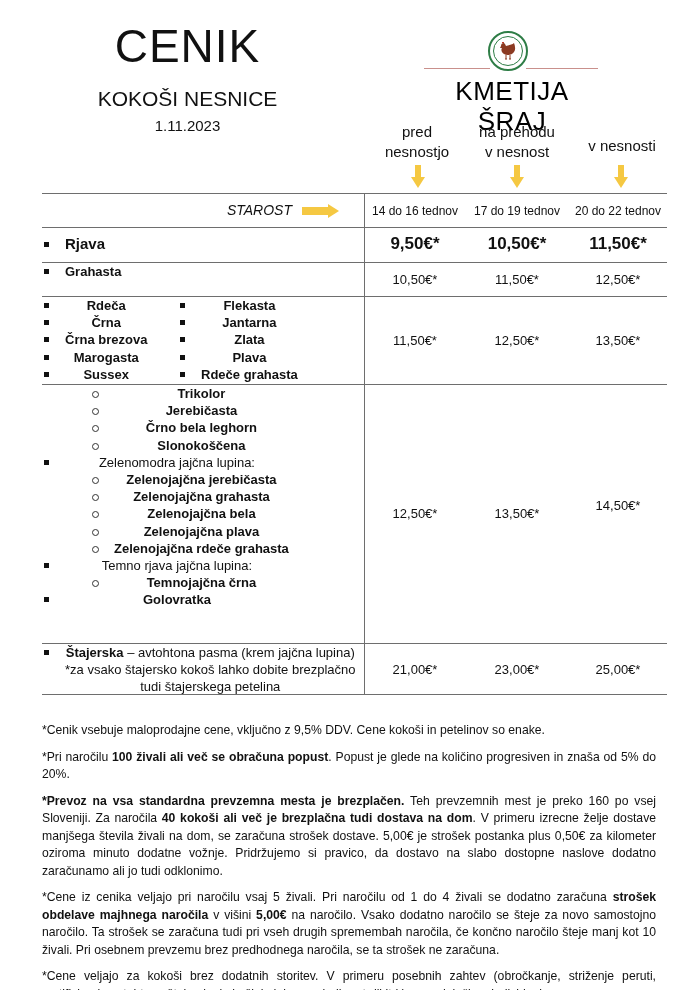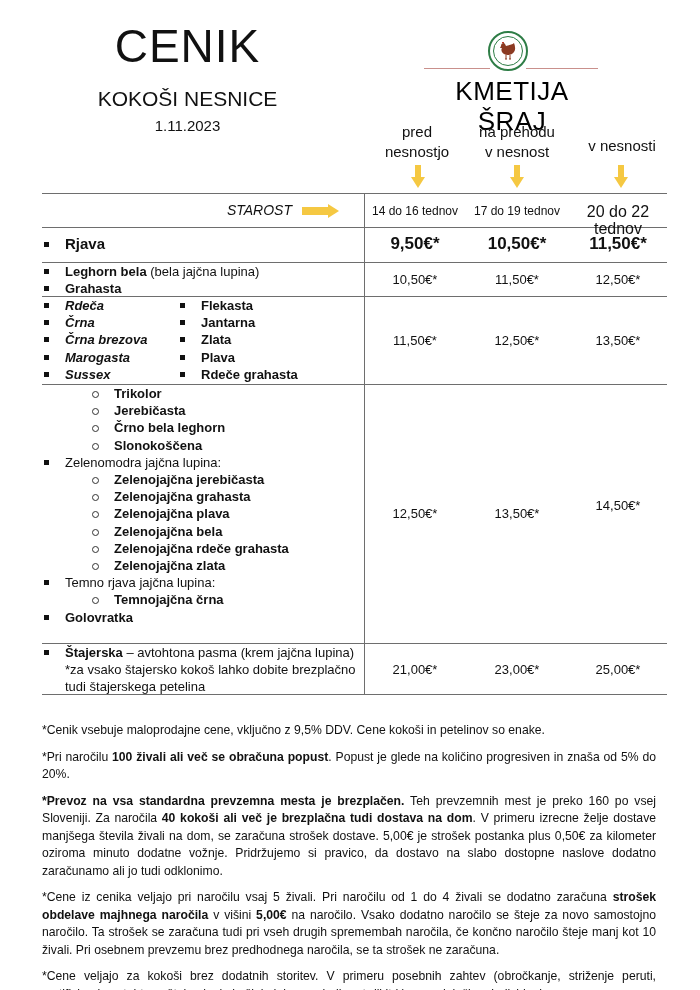--- a/index.html
+++ b/index.html
@@ -23,21 +23,21 @@
   .down-arrow .head{position:absolute;left:0;top:12px;width:0;height:0;border-left:7px solid transparent;border-right:7px solid transparent;border-top:11px solid #f5c842;}
 
   .table{left:42px;top:193px;width:625px;height:502px;}
   .hline{position:absolute;left:0;width:625px;height:1px;background:#6e6e6e;}
   .vline{position:absolute;left:322px;width:1px;background:#6e6e6e;}
   .cell{position:absolute;font-size:13px;line-height:17px;text-align:center;}
   .right-arrow{position:absolute;width:38px;height:14px;}
   .right-arrow .shaft{position:absolute;left:0;top:3px;width:28px;height:8px;background:#f5c842;}
   .right-arrow .head{position:absolute;left:26px;top:0;border-top:7px solid transparent;border-bottom:7px solid transparent;border-left:11px solid #f5c842;}
 
-  .list{position:absolute;font-size:13px;line-height:17.2px;}
+  .list{position:absolute;font-size:13px;line-height:17.2px;text-align:center;}
   .li{position:relative;padding-left:23px;white-space:nowrap;}
   .li .sq{position:absolute;left:2px;top:6px;width:5px;height:5px;background:#111;}
   .li2{position:relative;padding-left:72px;white-space:nowrap;}
   .li2 .circ{position:absolute;left:50px;top:6px;width:5px;height:5px;border:1px solid #333;border-radius:50%;}
   b{font-weight:bold;}
   .price-big{font-size:17px;font-weight:bold;}
 
   .notes{left:42px;top:722px;width:626px;font-size:12.2px;line-height:17.5px;}
   .note{margin:0 12px 9px 0;text-align:justify;}
 </style>
@@ -101,38 +101,37 @@
 
   <div class="cell" style="left:0;top:9px;width:322px;height:18px;font-style:italic;">
     <span style="position:absolute;right:72px;top:0;font-size:14px;">STAROST</span>
     <div class="right-arrow" style="right:24px;top:2px;">
         <div class="shaft"></div>
         <div class="head"></div>
       </div>
   </div>
   <div class="cell" style="left:323px;top:10px;width:100px;font-size:12px;">14 do 16 tednov</div>
   <div class="cell" style="left:423px;top:10px;width:104px;font-size:12px;">17 do 19 tednov</div>
-  <div class="cell" style="left:527px;top:10px;width:98px;font-size:16px;">20 do 22 tednov</div>
+  <div class="cell" style="left:527px;top:10px;width:98px;font-size:12px;">20 do 22 tednov</div>
 
   <div class="list" style="left:0;top:42px;font-size:15px;">
     <div class="li"><span class="sq" style="top:7px;"></span><b>Rjava</b></div>
   </div>
   <div class="cell price-big" style="left:323px;top:42px;width:100px;">9,50€*</div>
   <div class="cell price-big" style="left:423px;top:42px;width:104px;">10,50€*</div>
   <div class="cell price-big" style="left:527px;top:42px;width:98px;">11,50€*</div>
 
   <div class="list" style="left:0;top:70px;">
-    <div class="li"><span class="sq"></span><b>Leghorn bela</b><span> (bela jajčna lupina)</span></div>
     <div class="li"><span class="sq"></span><b>Grahasta</b></div>
   </div>
   <div class="cell" style="left:323px;top:78px;width:100px;">10,50€*</div>
   <div class="cell" style="left:423px;top:78px;width:104px;">11,50€*</div>
   <div class="cell" style="left:527px;top:78px;width:98px;">12,50€*</div>
 
-  <div class="list" style="left:0;top:104px;font-style:italic;">
+  <div class="list" style="left:0;top:104px;">
     <div class="li"><span class="sq"></span><b>Rdeča</b></div>
     <div class="li"><span class="sq"></span><b>Črna</b></div>
     <div class="li"><span class="sq"></span><b>Črna brezova</b></div>
     <div class="li"><span class="sq"></span><b>Marogasta</b></div>
     <div class="li"><span class="sq"></span><b>Sussex</b></div>
   </div>
   <div class="list" style="left:136px;top:104px;">
     <div class="li"><span class="sq"></span><b>Flekasta</b></div>
     <div class="li"><span class="sq"></span><b>Jantarna</b></div>
     <div class="li"><span class="sq"></span><b>Zlata</b></div>
@@ -144,24 +143,23 @@
   <div class="cell" style="left:527px;top:139px;width:98px;">13,50€*</div>
 
   <div class="list" style="left:0;top:192px;">
     <div class="li2"><span class="circ"></span><b>Trikolor</b></div>
     <div class="li2"><span class="circ"></span><b>Jerebičasta</b></div>
     <div class="li2"><span class="circ"></span><b>Črno bela leghorn</b></div>
     <div class="li2"><span class="circ"></span><b>Slonokoščena</b></div>
     <div class="li"><span class="sq"></span><span>Zelenomodra jajčna lupina:</span></div>
     <div class="li2"><span class="circ"></span><b>Zelenojajčna jerebičasta</b></div>
     <div class="li2"><span class="circ"></span><b>Zelenojajčna grahasta</b></div>
+    <div class="li2"><span class="circ"></span><b>Zelenojajčna bela</b></div>
     <div class="li2"><span class="circ"></span><b>Zelenojajčna plava</b></div>
-    <div class="li2"><span class="circ"></span><b>Zelenojajčna bela</b></div>
     <div class="li2"><span class="circ"></span><b>Zelenojajčna rdeče grahasta</b></div>
-    <div class="li2"><span class="circ"></span><b>Zelenojajčna zlata</b></div>
     <div class="li"><span class="sq"></span><span>Temno rjava jajčna lupina:</span></div>
     <div class="li2"><span class="circ"></span><b>Temnojajčna črna</b></div>
     <div class="li"><span class="sq"></span><b>Golovratka</b></div>
   </div>
   <div class="cell" style="left:323px;top:312px;width:100px;">12,50€*</div>
   <div class="cell" style="left:423px;top:312px;width:104px;">13,50€*</div>
   <div class="cell" style="left:527px;top:304px;width:98px;">14,50€*</div>
 
   <div class="list" style="left:0;top:451px;">
     <div class="li"><span class="sq"></span><b>Štajerska</b><span> – avtohtona pasma (krem jajčna lupina)</span></div>

